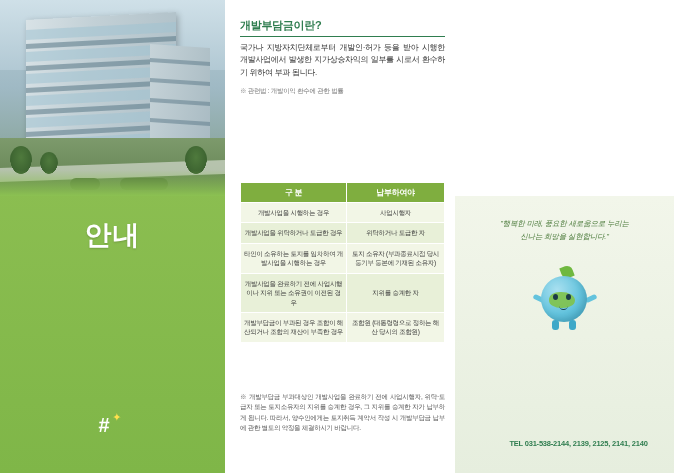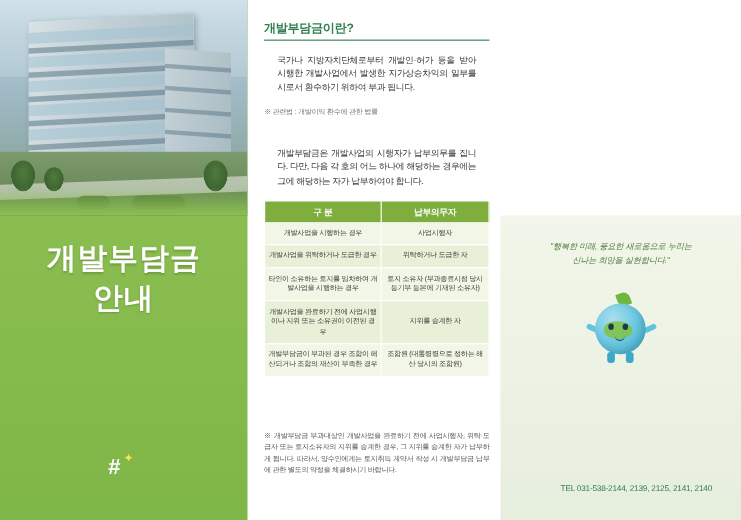--- a/index.html
+++ b/index.html
@@ -156,21 +156,21 @@
     letter-spacing: -0.3px;
   }
   .mid-block-1 { position:absolute; left:0; top:18px; width:205px; }
   .mid-block-2 { position:absolute; left:0; top:122px; width:205px; }
   .body-text {
     font-size: 8px;
     color: #333333;
     line-height: 1.55;
     letter-spacing: -0.3px;
     text-align: justify;
-    margin: 12px;
+    margin: 0;
   }
   .note-text {
     font-size: 6.5px;
     color: #777777;
     line-height: 1.4;
     margin-top: 7px;
     letter-spacing: -0.3px;
   }
 
   
@@ -300,21 +300,21 @@
   .contact .addr {
     font-size: 7.5px;
     color: #2f5d2f;
     font-weight: bold;
     letter-spacing: -0.3px;
     margin-bottom: 4px;
   }
   .contact .tel, .contact .fax {
     font-size: 7.5px;
     color: #2f7d4f;
-    font-weight: normal;
+    font-weight: bold;
     letter-spacing: -0.2px;
     line-height: 1.5;
     padding-left: 28px;
   }
 </style>
 </head>
 <body>
 
 <div class="page">
 
@@ -349,53 +349,51 @@
       <div class="path"></div>
       <div class="tree" style="left:10px"></div>
       <div class="tree" style="left:40px;height:22px;width:18px"></div>
       <div class="tree" style="left:185px"></div>
       <div class="shrub" style="left:70px"></div>
       <div class="shrub" style="left:120px;width:48px"></div>
       <div class="overlay-fade"></div>
     </div>
 
     <div class="cover-title">
-      <span>개발부담금</span>
       <span class="l2">안내</span>
     </div>
 
     <div class="logo-wrap">
       <span class="logo-mark">
         <span class="hash">#</span>
         <span class="star">✦</span>
       </span>
     </div>
   </div>
 
   <div class="mid-panel">
 
     <div class="mid-block-1">
       <div class="sec-title">개발부담금이란?</div>
       <p class="body-text">국가나 지방자치단체로부터 개발인·허가 등을 받아 시행한 개발사업에서 발생한 지가상승차익의 일부를 시로서 환수하기 위하여 부과 됩니다.</p>
       <div class="note-text">※ 관련법 : 개발이익 환수에 관한 법률</div>
     </div>
 
     <div class="mid-block-2">
-      <p class="body-text">개발부담금은 개발사업의 시행자가 납부의무를 집니다. 다만, 다음 각 호의 어느 하나에 해당하는 경우에는 그에 해당하는 자가 납부하여야 합니다.</p>
     </div>
 
     <table class="tbl">
       <colgroup>
           <col class="col1">
           <col class="col2">
         </colgroup>
       <thead>
         <tr>
           <th>구 분</th>
-          <th>납부의무자</th>
+          <th>납부하여야</th>
         </tr>
       </thead>
       <tbody>
         <tr>
           <td>개발사업을 시행하는 경우</td>
           <td>사업시행자</td>
         </tr>
         <tr>
           <td class="alt">개발사업을 위탁하거나 도급한 경우</td>
           <td class="alt">위탁하거나 도급한 자</td>

